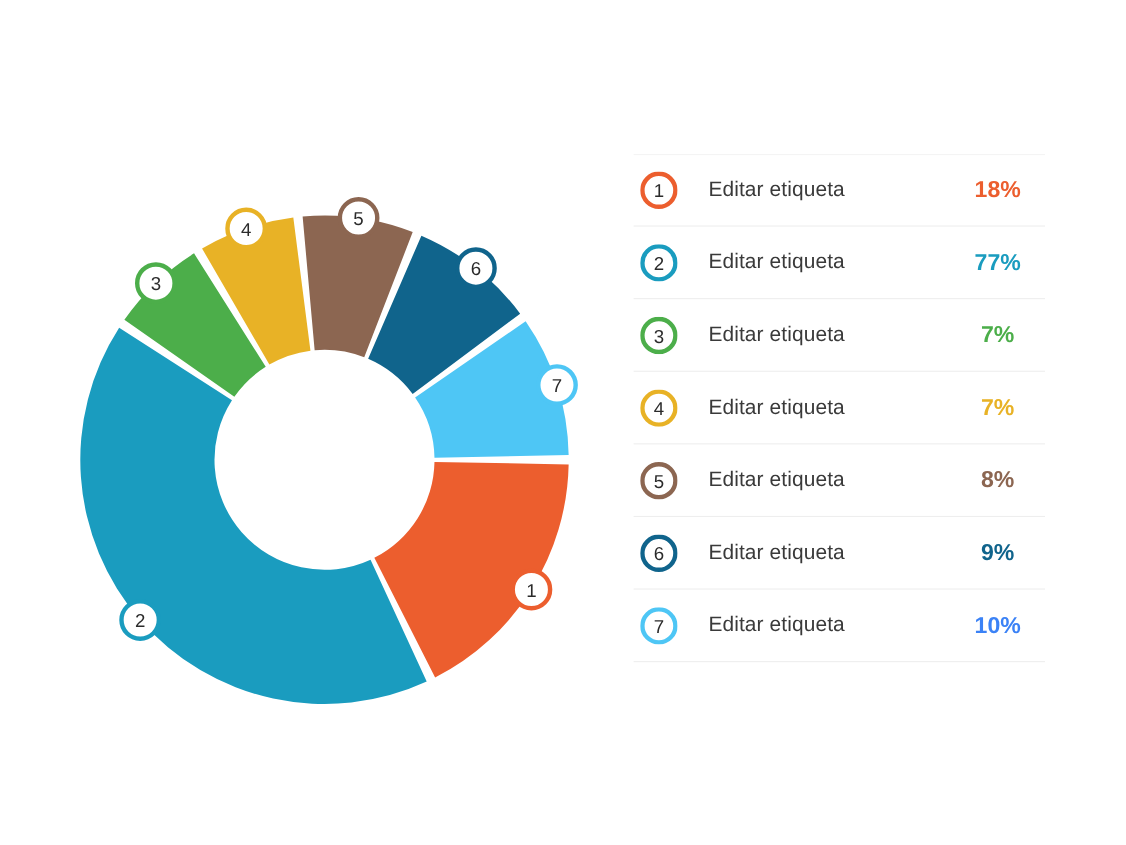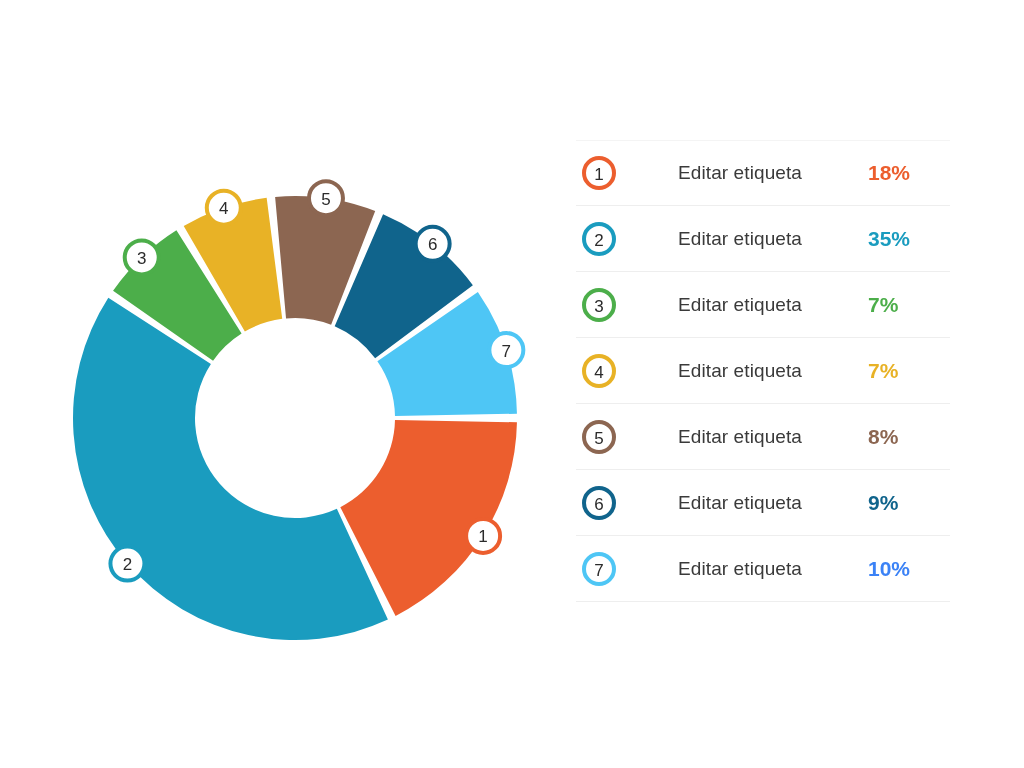--- a/index.html
+++ b/index.html
@@ -70,31 +70,31 @@
   }
   .legend-badge-num {
     font-family: "Liberation Sans", sans-serif;
     font-size: 17px;
     fill: #2b2b2b;
     text-anchor: middle;
     dominant-baseline: central;
   }
   .legend-label {
     flex: 1 1 auto;
-    margin-left: 62px;
+    margin-left: 28px;
     font-size: 19px;
     color: #3a3a3a;
     letter-spacing: 0.1px;
     white-space: nowrap;
   }
   .legend-pct {
     flex: 0 0 auto;
     font-size: 21px;
     font-weight: bold;
-    text-align: left;
+    text-align: center;
     min-width: 78px;
     padding-right: 4px;
   }
 </style>
 </head>
 <body>
 
 <div id="stage">
 
   <div id="chart-area">
@@ -153,21 +153,21 @@
         <div class="legend-pct" style="color: rgb(236, 94, 46);">18%</div>
       </div>
       <div class="legend-row">
         <div class="legend-badge">
           <svg width="34" height="34" viewBox="0 0 34 34">
             <circle cx="17" cy="17" r="15" fill="#ffffff" stroke="#1a9cbf" stroke-width="4"></circle>
             <text x="17" y="18" class="legend-badge-num">2</text>
           </svg>
         </div>
         <div class="legend-label">Editar etiqueta</div>
-        <div class="legend-pct" style="color: rgb(26, 156, 191);">35%</div>
+        <div class="legend-pct" style="color: rgb(26, 156, 191);">77%</div>
       </div>
       <div class="legend-row">
         <div class="legend-badge">
           <svg width="34" height="34" viewBox="0 0 34 34">
             <circle cx="17" cy="17" r="15" fill="#ffffff" stroke="#4cae4a" stroke-width="4"></circle>
             <text x="17" y="18" class="legend-badge-num">3</text>
           </svg>
         </div>
         <div class="legend-label">Editar etiqueta</div>
         <div class="legend-pct" style="color: rgb(76, 174, 74);">7%</div>

